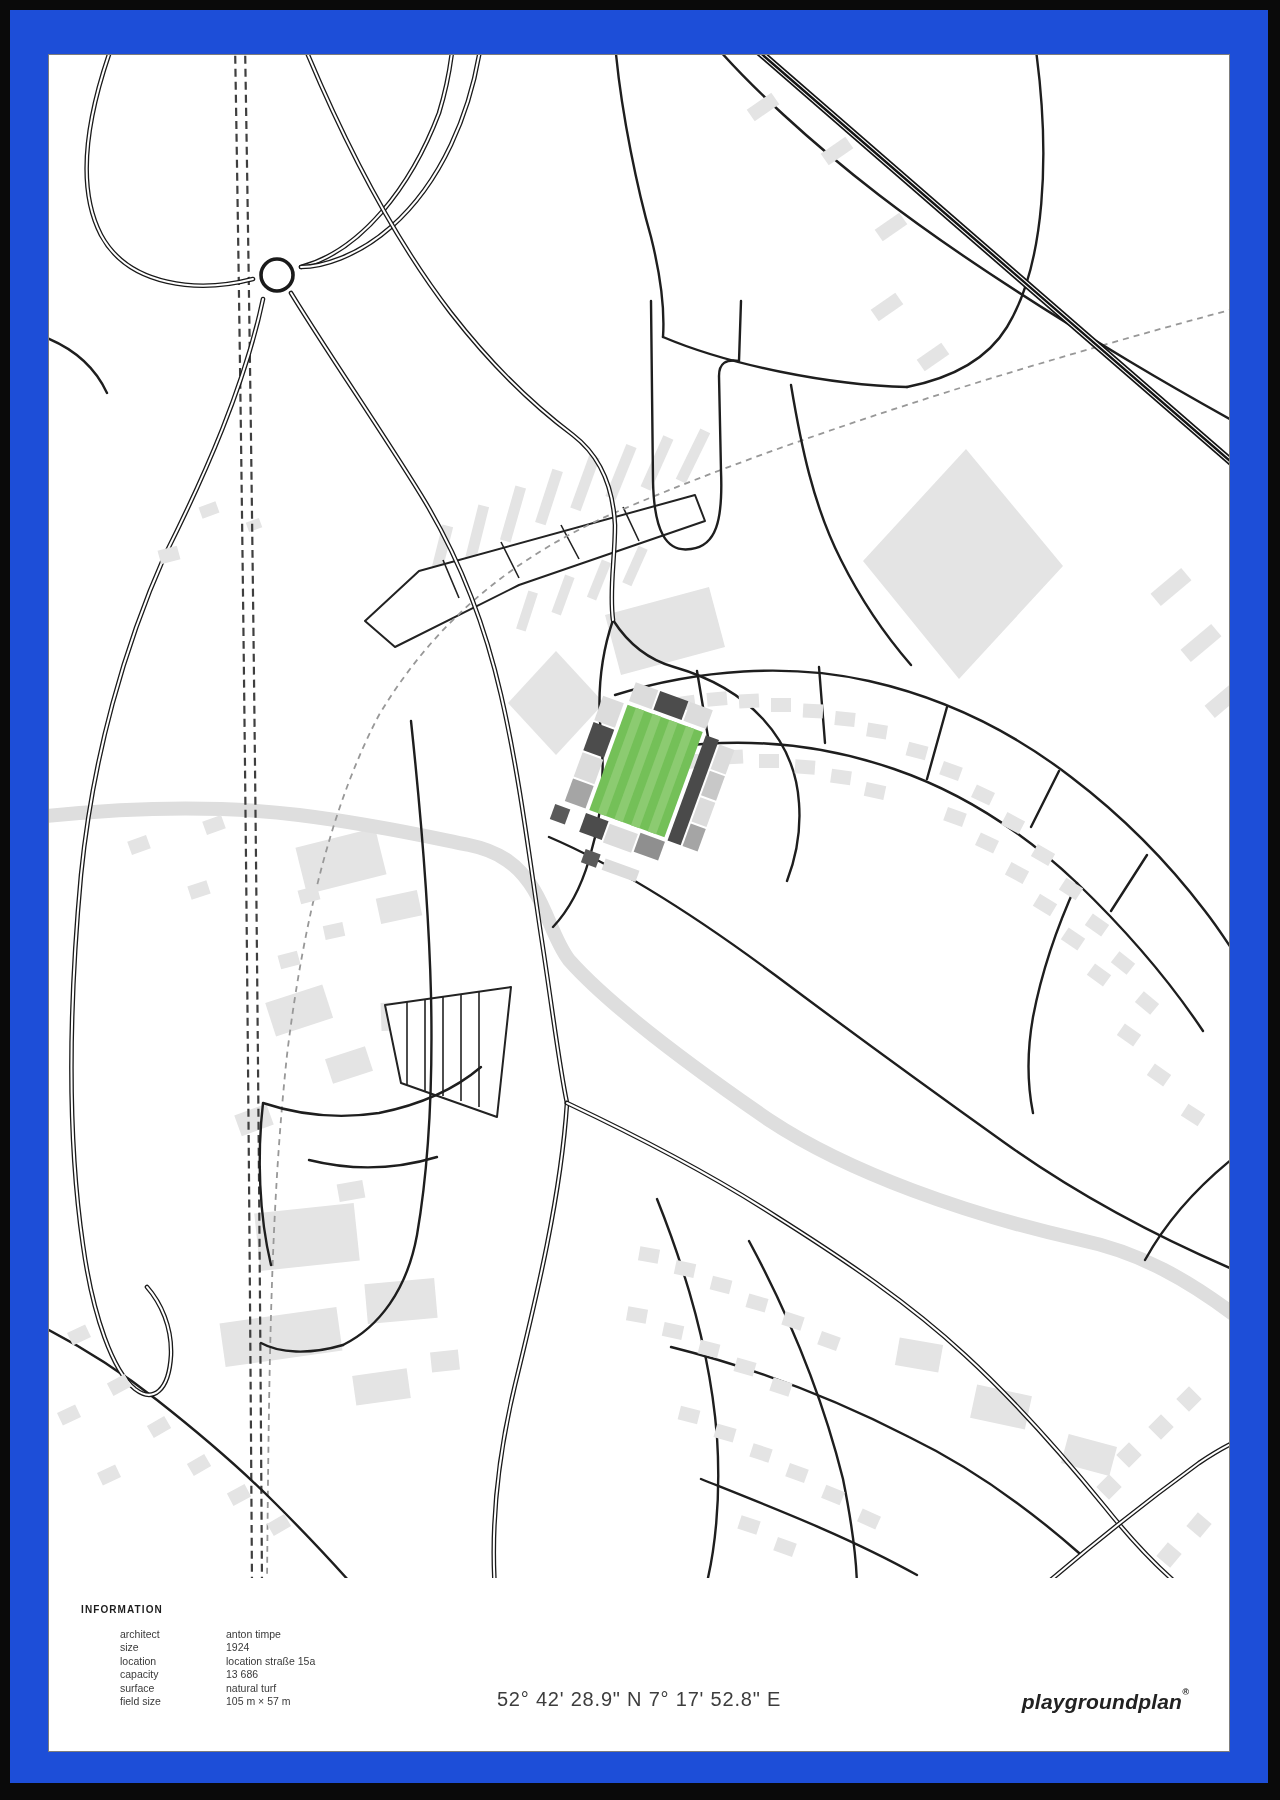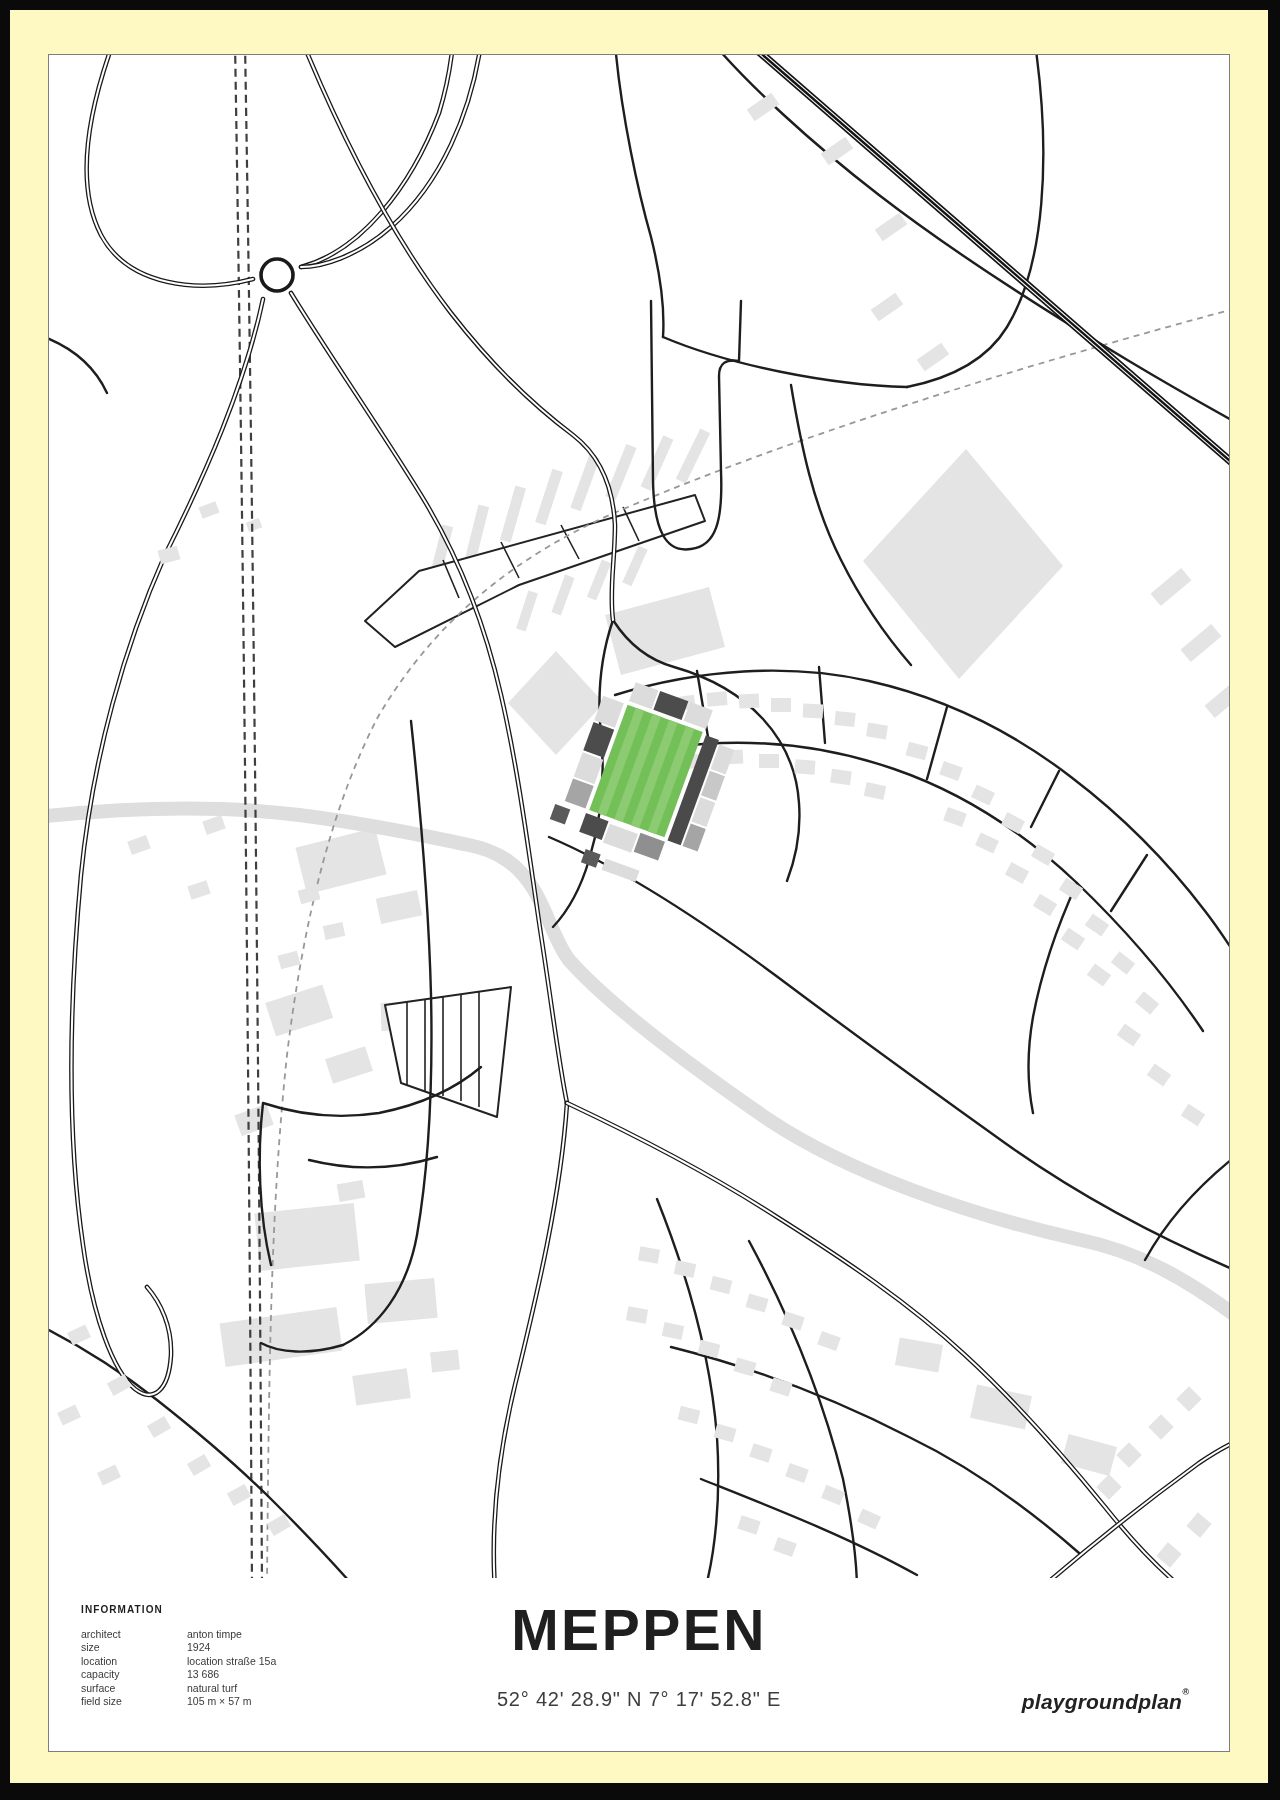--- a/index.html
+++ b/index.html
@@ -1,28 +1,28 @@
 <!DOCTYPE html>
 <html><head>
 <meta charset="utf-8">
 <style>
   html,body{margin:0;padding:0;background:#000;}
   .stage{position:relative;width:1280px;height:1800px;background:#0a0a0a;overflow:hidden;
          font-family:"Liberation Sans","DejaVu Sans",sans-serif;}
-  .poster{position:absolute;left:10px;top:10px;width:1258px;height:1773px;background:#fef9c3;}
+  .poster{position:absolute;left:10px;top:10px;width:1258px;height:1773px;background:#1d4ed8;}
   .plate{position:absolute;left:38px;top:44px;width:1180px;height:1696px;
          border:1.5px solid #7d7d7d;background:#ffffff;box-sizing:content-box;}
   .mapwrap{position:absolute;left:0;top:0;width:1180px;height:1523px;overflow:hidden;}
   svg{display:block;}
 
   .footer{position:absolute;left:0;top:1523px;width:1180px;height:173px;background:#fff;}
   .info{position:absolute;left:32px;top:26px;color:#2c2c2c;}
   .info-head{font-size:10px;font-weight:700;letter-spacing:1.1px;color:#1d1d1d;margin-bottom:13px;}
   .inforow{display:flex;font-size:10.5px;line-height:13.4px;color:#3a3a3a;}
-  .inforow .lbl{width:106px;}
+  .inforow .lbl{width:106px;margin-left:39px;}
   .title{position:absolute;left:0;right:0;top:24px;text-align:center;
          font-size:57px;font-weight:600;letter-spacing:2.5px;color:#1f1f1f;line-height:1;}
   .coords{position:absolute;left:0;right:0;top:110px;text-align:center;
           font-size:20px;color:#3d3d3d;letter-spacing:0.8px;}
   .brand{position:absolute;right:40px;top:109px;font-size:21px;font-weight:600;
          color:#222222;letter-spacing:0.2px;font-style:italic;}
   .brand sup{font-size:9px;vertical-align:14px;font-weight:600;}
 
   
   .rt{fill:none;stroke:#1e1e1e;stroke-width:2.4;stroke-linecap:round;stroke-linejoin:round;}
@@ -314,21 +314,20 @@
           <div class="inforow">
             <span class="lbl">surface</span>
             <span class="val">natural turf</span>
           </div>
           <div class="inforow">
             <span class="lbl">field size</span>
             <span class="val">105 m × 57 m</span>
           </div>
         </div>
 
-        <div class="title">MEPPEN</div>
         <div class="coords">52° 42' 28.9" N 7° 17' 52.8" E</div>
 
         <div class="brand"><span>playgroundplan</span><sup>®</sup></div>
       </div>
 
     </div>
   </div>
 </div>
 
 </body></html>

